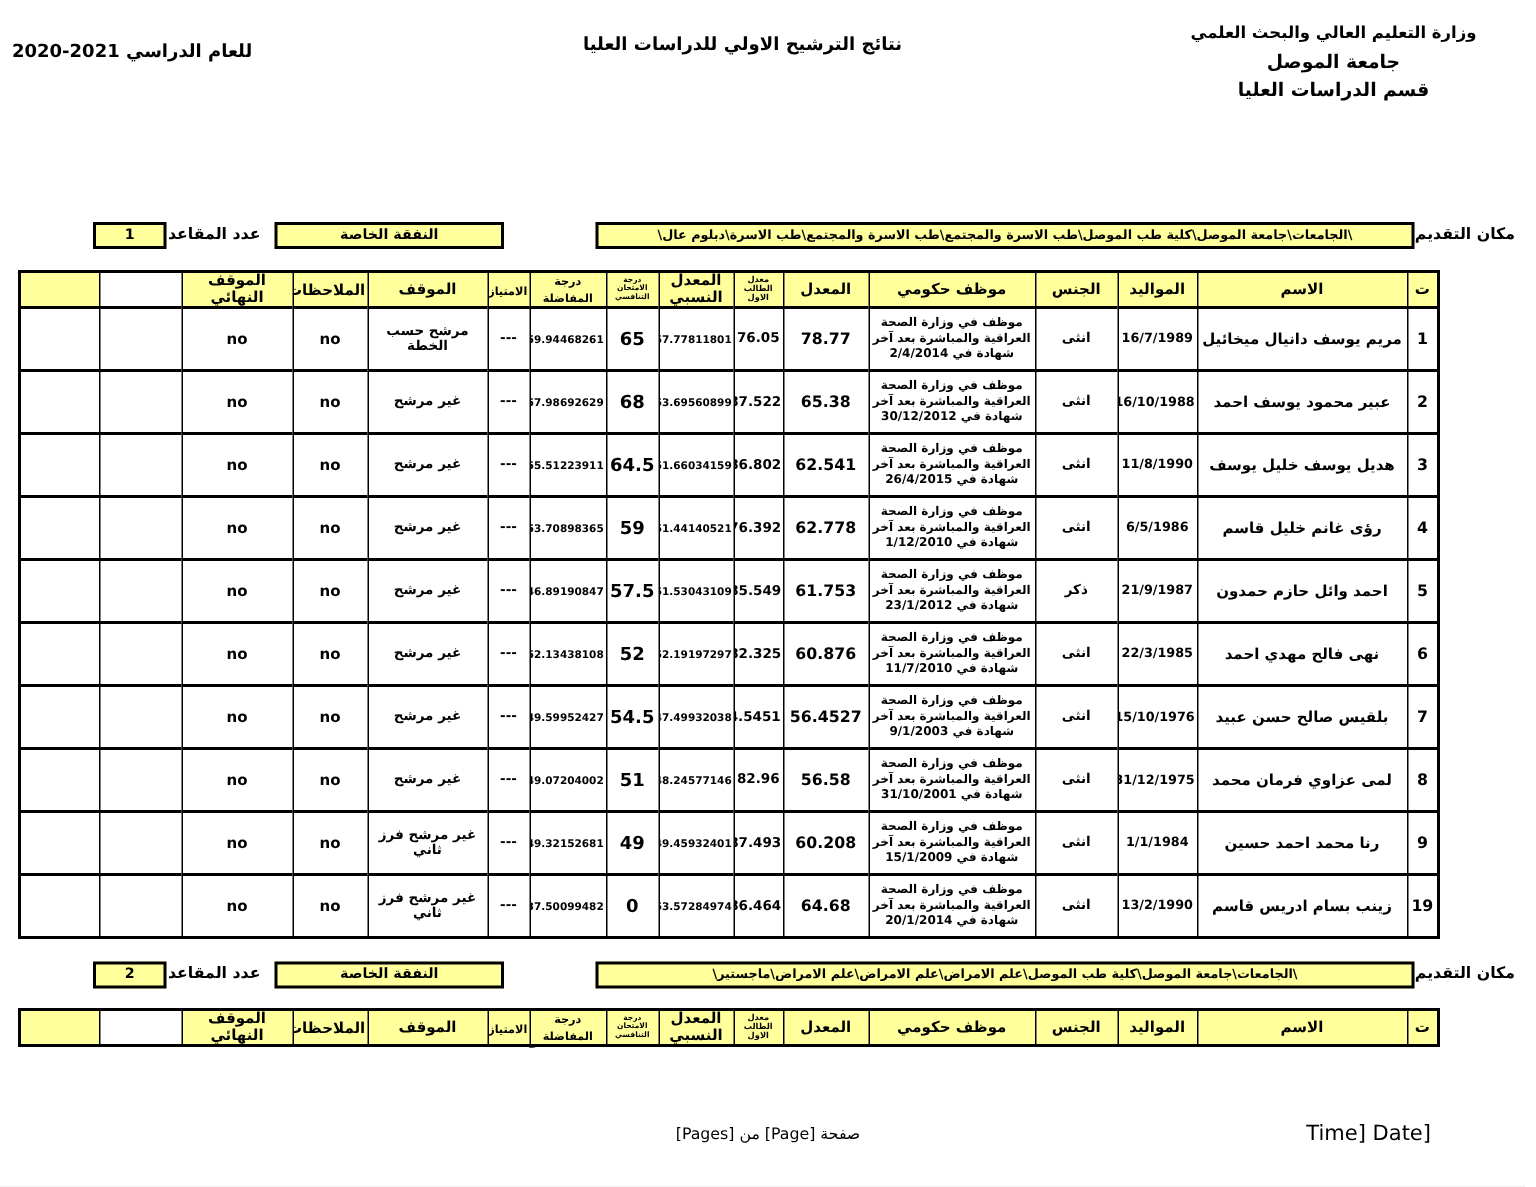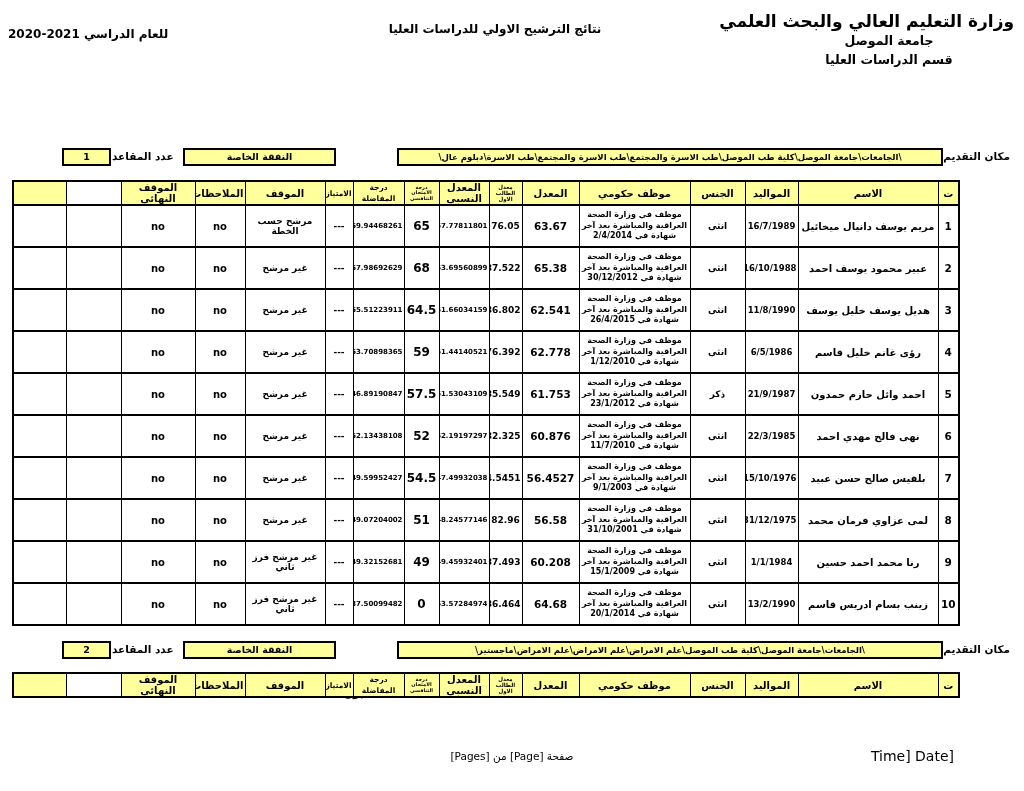--- a/index.html
+++ b/index.html
@@ -2,21 +2,21 @@
 <html lang="ar"><head>
 <meta charset="utf-8">
 <style>
   html,body{margin:0;padding:0;background:#e8e8e8;}
   .page{
     position:relative;width:1024px;height:791px;background:#ffffff;
     font-family:"DejaVu Sans", sans-serif;color:#000;direction:rtl;overflow:hidden;
   }
   
   .head-right{position:absolute;top:12px;right:10px;width:250px;text-align:center;font-weight:bold;}
-  .head-right .l1{font-size:17px;line-height:19px;white-space:nowrap;}
+  .head-right .l1{font-size:11px;line-height:19px;white-space:nowrap;}
   .head-right .l2,.head-right .l3{font-size:12.5px;line-height:19px;}
   .head-title{position:absolute;top:22px;left:388px;width:214px;text-align:center;font-size:12px;font-weight:bold;}
   .head-year{position:absolute;top:27px;left:8px;white-space:nowrap;font-size:12px;font-weight:bold;}
   
   .info-line{position:absolute;left:0;width:1024px;height:20px;}
   .lbl{position:absolute;top:2px;font-size:10.5px;font-weight:bold;white-space:nowrap;}
   .ybox{
     position:absolute;top:0;height:14px;background:#ffff9c;border:2px solid #000;
     font-size:9.5px;font-weight:bold;text-align:center;line-height:14px;white-space:nowrap;overflow:hidden;
   }
@@ -117,21 +117,21 @@
           <td class="h-final_status">الموقف النهائي</td>
           <td class="h-empty1 wh"></td>
           <td class="h-empty2"></td>
         </tr>
     <tr class="data">
           <td class="c-serial">1</td>
           <td class="c-name">مريم يوسف دانيال ميخائيل</td>
           <td class="c-dob">16/7/1989</td>
           <td class="c-gender">انثى</td>
           <td class="c-employee">موظف في وزارة الصحة العراقية والمباشرة بعد آخر شهادة في 2/4/2014</td>
-          <td class="c-avg">63.67</td>
+          <td class="c-avg">78.77</td>
           <td class="c-top_avg">76.05</td>
           <td class="c-rel_avg">57.77811801</td>
           <td class="c-exam">65</td>
           <td class="c-final_score">59.94468261</td>
           <td class="c-excellence">---</td>
           <td class="c-status">مرشح حسب الخطة</td>
           <td class="c-notes">no</td>
           <td class="c-final_status">no</td>
           <td class="c-empty1"></td>
           <td class="c-empty2"></td>
@@ -274,21 +274,21 @@
           <td class="c-exam">49</td>
           <td class="c-final_score">49.32152681</td>
           <td class="c-excellence">---</td>
           <td class="c-status">غير مرشح فرز ثاني</td>
           <td class="c-notes">no</td>
           <td class="c-final_status">no</td>
           <td class="c-empty1"></td>
           <td class="c-empty2"></td>
         </tr>
         <tr class="data">
-          <td class="c-serial">10</td>
+          <td class="c-serial">19</td>
           <td class="c-name">زينب بسام ادريس قاسم</td>
           <td class="c-dob">13/2/1990</td>
           <td class="c-gender">انثى</td>
           <td class="c-employee">موظف في وزارة الصحة العراقية والمباشرة بعد آخر شهادة في 20/1/2014</td>
           <td class="c-avg">64.68</td>
           <td class="c-top_avg">86.464</td>
           <td class="c-rel_avg">53.57284974</td>
           <td class="c-exam">0</td>
           <td class="c-final_score">37.50099482</td>
           <td class="c-excellence">---</td>

